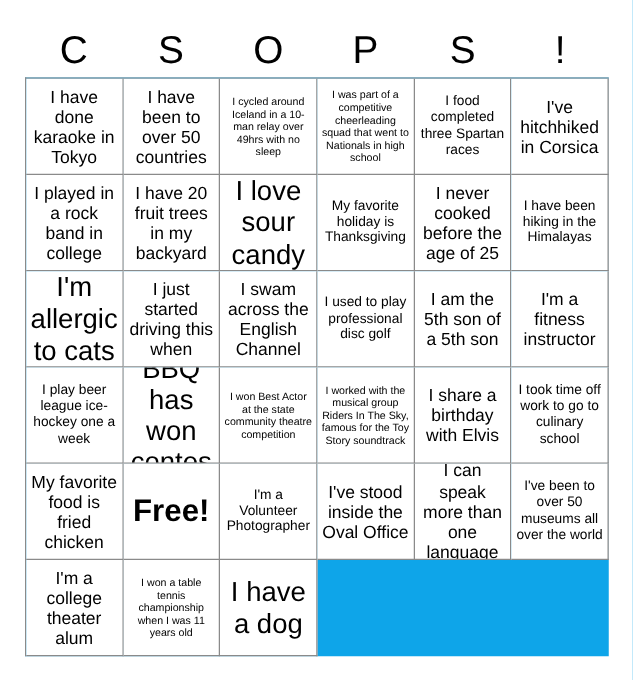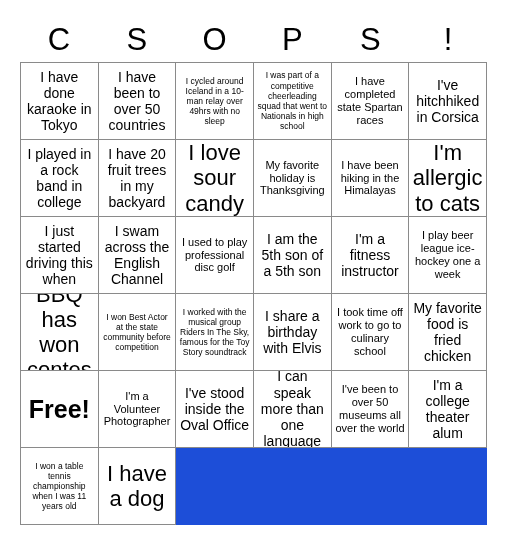--- a/index.html
+++ b/index.html
@@ -49,21 +49,21 @@
     left: 20px;
     top: 62px;
     width: 467px;
     height: 463px;
     box-sizing: border-box;
     display: grid;
     grid-template-columns: repeat(6, 1fr);
     grid-template-rows: repeat(6, 1fr);
     border-top: 1px solid #8a8a8a;
     border-left: 1px solid #8a8a8a;
-    background: #1d4ed8;
+    background: #0ea5e9;
   }
 
   .cell {
     box-sizing: border-box;
     border-right: 1px solid #8a8a8a;
     border-bottom: 1px solid #8a8a8a;
     display: flex;
     align-items: center;
     justify-content: center;
     text-align: center;
@@ -108,38 +108,41 @@
       <div class="cell">
         <span class="cell-text sz-md">I have been to over 50 countries</span>
       </div>
       <div class="cell">
         <span class="cell-text sz-xs">I cycled around Iceland in a 10-man relay over 49hrs with no sleep</span>
       </div>
       <div class="cell">
         <span class="cell-text sz-xs">I was part of a competitive cheerleading squad that went to Nationals in high school</span>
       </div>
       <div class="cell">
-        <span class="cell-text sz-sm">I have completed state Spartan races</span>
+        <span class="cell-text sz-sm">I food completed three Spartan races</span>
       </div>
       <div class="cell">
         <span class="cell-text sz-md">I've hitchhiked in Corsica</span>
       </div>
       <div class="cell">
         <span class="cell-text sz-md">I played in a rock band in college</span>
       </div>
       <div class="cell">
         <span class="cell-text sz-md">I have 20 fruit trees in my backyard</span>
       </div>
       <div class="cell">
         <span class="cell-text sz-lg">I love sour candy</span>
       </div>
       <div class="cell">
         <span class="cell-text sz-sm">My favorite holiday is Thanksgiving</span>
       </div>
       <div class="cell">
+        <span class="cell-text sz-md">I never cooked before the age of 25</span>
+      </div>
+      <div class="cell">
         <span class="cell-text sz-sm">I have been hiking in the Himalayas</span>
       </div>
       <div class="cell">
         <span class="cell-text sz-lg">I'm allergic to cats</span>
       </div>
       <div class="cell">
         <span class="cell-text sz-md">I just started driving this when</span>
       </div>
       <div class="cell">
         <span class="cell-text sz-md">I swam across the English Channel</span>
@@ -153,21 +156,21 @@
       <div class="cell">
         <span class="cell-text sz-md">I'm a fitness instructor</span>
       </div>
       <div class="cell">
         <span class="cell-text sz-sm">I play beer league ice-hockey one a week</span>
       </div>
       <div class="cell">
         <span class="cell-text sz-lg">My BBQ has won contests</span>
       </div>
       <div class="cell">
-        <span class="cell-text sz-xs">I won Best Actor at the state community before competition</span>
+        <span class="cell-text sz-xs">I won Best Actor at the state community theatre competition</span>
       </div>
       <div class="cell">
         <span class="cell-text sz-xs">I worked with the musical group Riders In The Sky, famous for the Toy Story soundtrack</span>
       </div>
       <div class="cell">
         <span class="cell-text sz-md">I share a birthday with Elvis</span>
       </div>
       <div class="cell">
         <span class="cell-text sz-sm">I took time off work to go to culinary school</span>
       </div>

